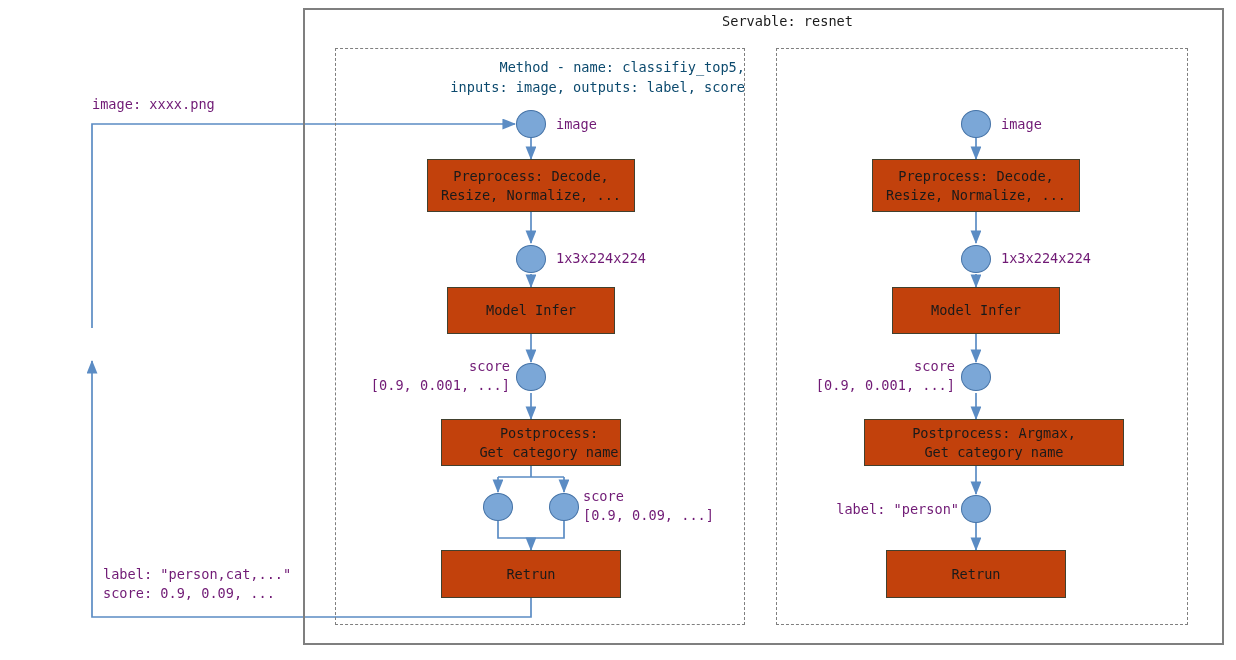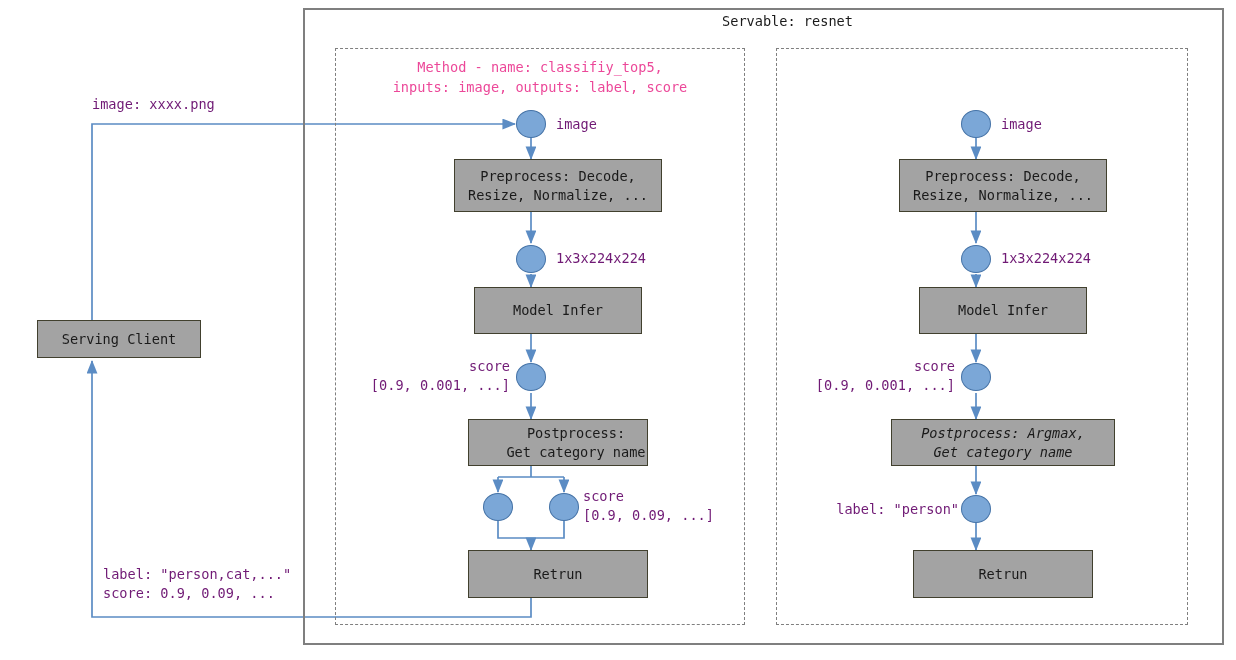--- a/index.html
+++ b/index.html
@@ -25,32 +25,31 @@
     position: absolute;
     left: 0; top: 0;
     width: 1236px;
     height: 660px;
     pointer-events: none;
   }
   
   .node-box {
     position: absolute;
     box-sizing: border-box;
-    background: #a3a3a3;
+    background: #c2410c;
     border: 1.6px solid #41402e;
     display: flex;
     align-items: center;
     justify-content: center;
     text-align: center;
     color: #1a1a1a;
     font-size: 13.6px;
     line-height: 19px;
     white-space: pre;
     letter-spacing: 0px;
-    margin-left: 27px;
   }
   
   .pin {
     position: absolute;
     box-sizing: border-box;
     width: 30px;
     height: 28px;
     border-radius: 50%;
     background: #7ba7d7;
     border: 1.6px solid #4573a7;
@@ -73,22 +72,22 @@
     background: transparent;
   }
   .dashed-panel {
     position: absolute;
     box-sizing: border-box;
     border: 1.8px dashed #7f7f7f;
     background: transparent;
   }
   .panel-title {
     position: absolute;
-    text-align: center;
-    color: #ec4899;
+    text-align: right;
+    color: #0c4a6e;
     font-size: 13.6px;
     line-height: 20px;
     white-space: pre;
   }
   .frame-title {
     position: absolute;
     color: #1a1a1a;
     font-size: 13.6px;
     line-height: 19px;
     white-space: pre;
@@ -137,21 +136,20 @@
 
   <div class="outer-frame" style="left:303px; top:8px; width:921px; height:637px;"></div>
   <div class="frame-title" style="left:303px; top:12px; width:921px; text-align:center;">Servable: resnet</div>
 
   <div class="dashed-panel" style="left:335px; top:48px; width:410px; height:577px;"></div>
   <div class="panel-title" style="left:335px; top:57px; width:410px;">Method - name: classifiy_top5,
 inputs: image, outputs: label, score</div>
 
   <div class="dashed-panel" style="left:776px; top:48px; width:412px; height:577px;"></div>
 
-  <div class="node-box" style="left:10px; top:320px; width:164px; height:38px;">Serving Client</div>
   <div class="lbl" style="left:92px; top:95px;">image: xxxx.png</div>
   <div class="lbl" style="left:103px; top:565px;">label: "person,cat,..."
 score: 0.9, 0.09, ...</div>
 
   <div class="pin" style="left:516px; top:110px;"></div>
   <div class="lbl" style="left:556px; top:115px;">image</div>
 
   <div class="node-box" style="left:427px; top:159px; width:208px; height:53px;">Preprocess: Decode,
 Resize, Normalize, ...</div>
 
@@ -182,21 +180,21 @@
 
   <div class="pin" style="left:961px; top:245px;"></div>
   <div class="lbl" style="left:1001px; top:249px;">1x3x224x224</div>
 
   <div class="node-box" style="left:892px; top:287px; width:168px; height:47px;">Model Infer</div>
 
   <div class="pin" style="left:961px; top:363px;"></div>
   <div class="lbl right" style="left:781px; top:357px; width:174px;">score
 [0.9, 0.001, ...]</div>
 
-  <div class="node-box" style="left:864px; top:419px; width:224px; height:47px;font-style:italic;">Postprocess: Argmax,
+  <div class="node-box" style="left:864px; top:419px; width:260px; height:47px;">Postprocess: Argmax,
 Get category name</div>
 
   <div class="pin" style="left:961px; top:495px;"></div>
   <div class="lbl right" style="left:801px; top:500px; width:158px;">label: "person"</div>
 
   <div class="node-box" style="left:886px; top:550px; width:180px; height:48px;">Retrun</div>
 
 </div>
 
 </body></html>

